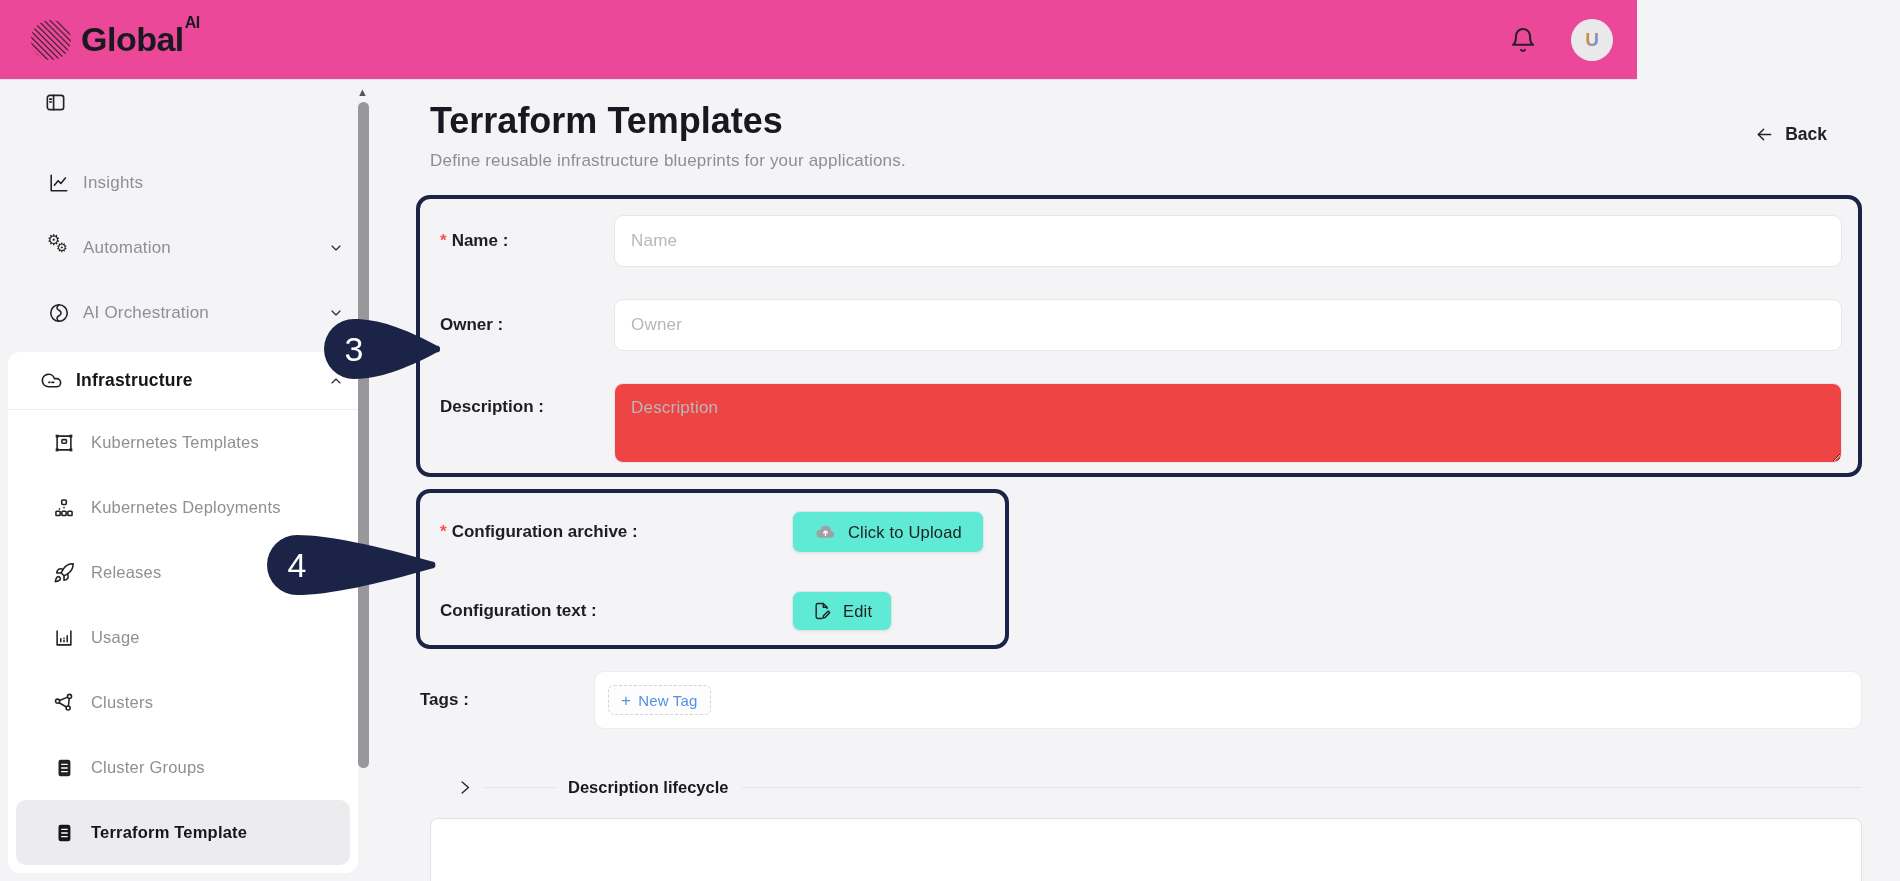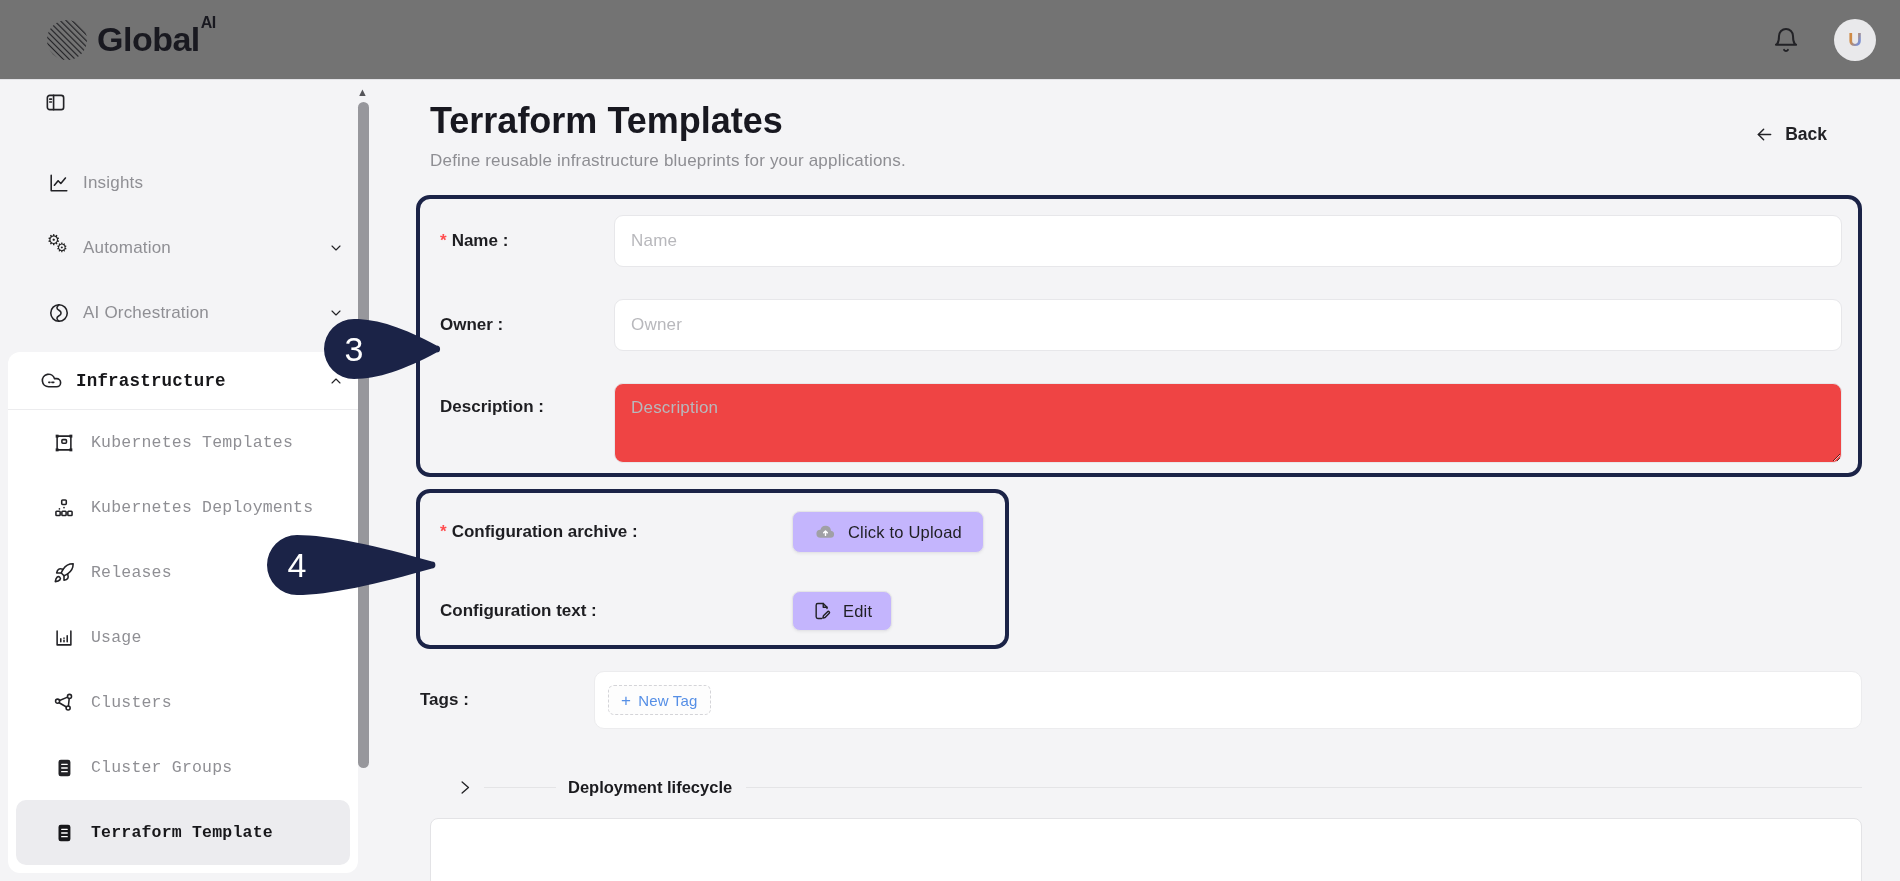--- a/index.html
+++ b/index.html
@@ -9,23 +9,23 @@
     font-family: "Liberation Sans", sans-serif;
     background: #f4f4f6;
     overflow: hidden;
     color: #1f1f23;
   }
   svg { display: block; }
   .ico { stroke: #222226; stroke-width: 1.7; fill: none; stroke-linecap: round; stroke-linejoin: round; }
 
   
   .header {
-    position: absolute; top: 0; left: 0; width: 1900px; height: 80px;
-    background: #737373; border-bottom: 1px solid #e3e3e6;
-    display: flex; align-items: center; padding: 0 24px 0 46px;
+    position: absolute; top: 0; left: 0; width: 1637px; height: 80px;
+    background: #ec4899; border-bottom: 1px solid #e3e3e6;
+    display: flex; align-items: center; padding: 0 24px 0 30px;
   }
   .logo { display: flex; align-items: center; gap: 9px; }
   .logo-text { font-size: 34px; font-weight: 700; letter-spacing: -0.5px; color: #191920; }
   .logo-sup { font-size: 16px; font-weight: 700; vertical-align: super; position: relative; top: -11px; margin-left: 1px; }
   .header-right { margin-left: auto; display: flex; align-items: center; gap: 34px; }
   .avatar {
     width: 42px; height: 42px; border-radius: 50%; background: #e9e9eb;
     display: flex; align-items: center; justify-content: center;
     font-size: 19px; font-weight: 600;
     background-clip: padding-box;
@@ -41,21 +41,21 @@
   .collapse-btn { position: absolute; top: 10px; left: 44px; cursor: pointer; }
   .nav { position: absolute; top: 69px; left: 0; right: 0; }
   .nav-item {
     height: 65px; display: flex; align-items: center;
     padding-left: 48px; padding-right: 26px; gap: 13px; cursor: pointer;
   }
   .nav-item .label { font-size: 17px; color: #8f8f94; letter-spacing: 0.2px; text-align: right; }
   .nav-item .chev { margin-left: auto; }
   .infra-panel {
     margin: 7px 16px 0 8px; background: #ffffff; border-radius: 12px;
-    padding-bottom: 8px; width: 350px; font-family: Liberation Mono, monospace;
+    padding-bottom: 8px; width: 350px;
   }
   .infra-head {
     height: 58px; display: flex; align-items: center; gap: 13px;
     padding-left: 32px; padding-right: 14px; cursor: pointer;
     border-bottom: 1px solid #ececee;
   }
   .infra-head .label { font-size: 17.5px; font-weight: 700; color: #17171a; letter-spacing: 0.2px; }
   .infra-head .chev { margin-left: auto; }
   .sub-item {
     height: 65px; display: flex; align-items: center; gap: 16px;
@@ -104,21 +104,21 @@
     background: #ef4444; padding: 14px 16px; font-size: 17px; font-family: inherit;
     color: #333; outline: none; resize: vertical; letter-spacing: 0.2px;
   }
   .text-input::placeholder, .text-area::placeholder { color: #b8b8bc; }
 
   .box2 { margin-top: 12px; width: 593px; padding: 18px 20px 14px 16px; display: flex; flex-direction: column; gap: 38px; }
   .box2 .form-row { grid-template-columns: 356px auto; justify-items: start; }
 
   .btn {
     display: flex; align-items: center; gap: 11px; cursor: pointer;
-    background: #c4b5fd; border: 1px solid #e4e4e7; border-radius: 8px;
+    background: #5eead4; border: 1px solid #e4e4e7; border-radius: 8px;
     box-shadow: 0 1px 3px rgba(0,0,0,0.06);
     font-size: 16.5px; color: #1f1f23; letter-spacing: 0.2px;
   }
   .upload-btn { height: 42px; padding: 0 21px; }
   .edit-btn { height: 40px; padding: 0 19px; justify-content: center; }
 
   .tags-row { margin-top: 22px; display: grid; grid-template-columns: 178px 1fr; align-items: center; }
   .tags-box {
     height: 58px; background: #fff; border: 1px solid #ececee; border-radius: 10px;
     display: flex; align-items: center; padding: 0 13px;
@@ -413,21 +413,21 @@
     </div>
   </div>
 
   <div class="lifecycle-row">
     <span>
       <svg class="ico" width="19" height="19" viewBox="0 0 24 24" stroke-width="2.1">
           <path d="m9 5 8 7-8 7"></path>
         </svg>
     </span>
     <span class="line-short"></span>
-    <span class="lifecycle-label">Deployment lifecycle</span>
+    <span class="lifecycle-label">Description lifecycle</span>
     <span class="line-long"></span>
   </div>
 
   <div class="bottom-panel">
     
   </div>
 </div>
 
 <div class="badge badge-3">
   <svg width="118" height="62" viewBox="0 0 118 62">

